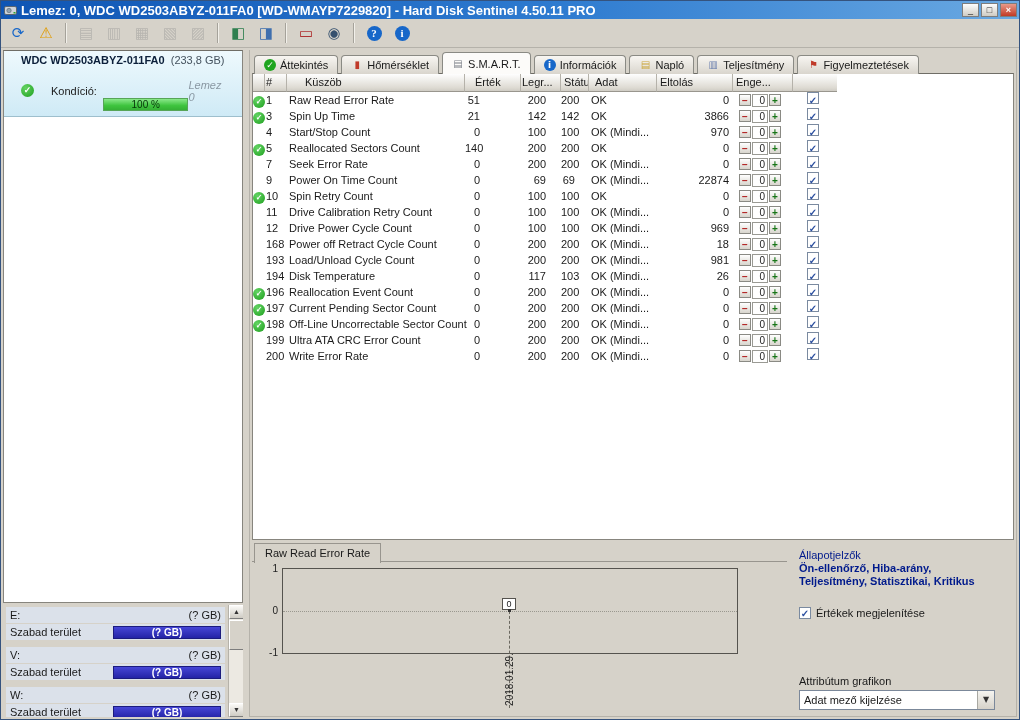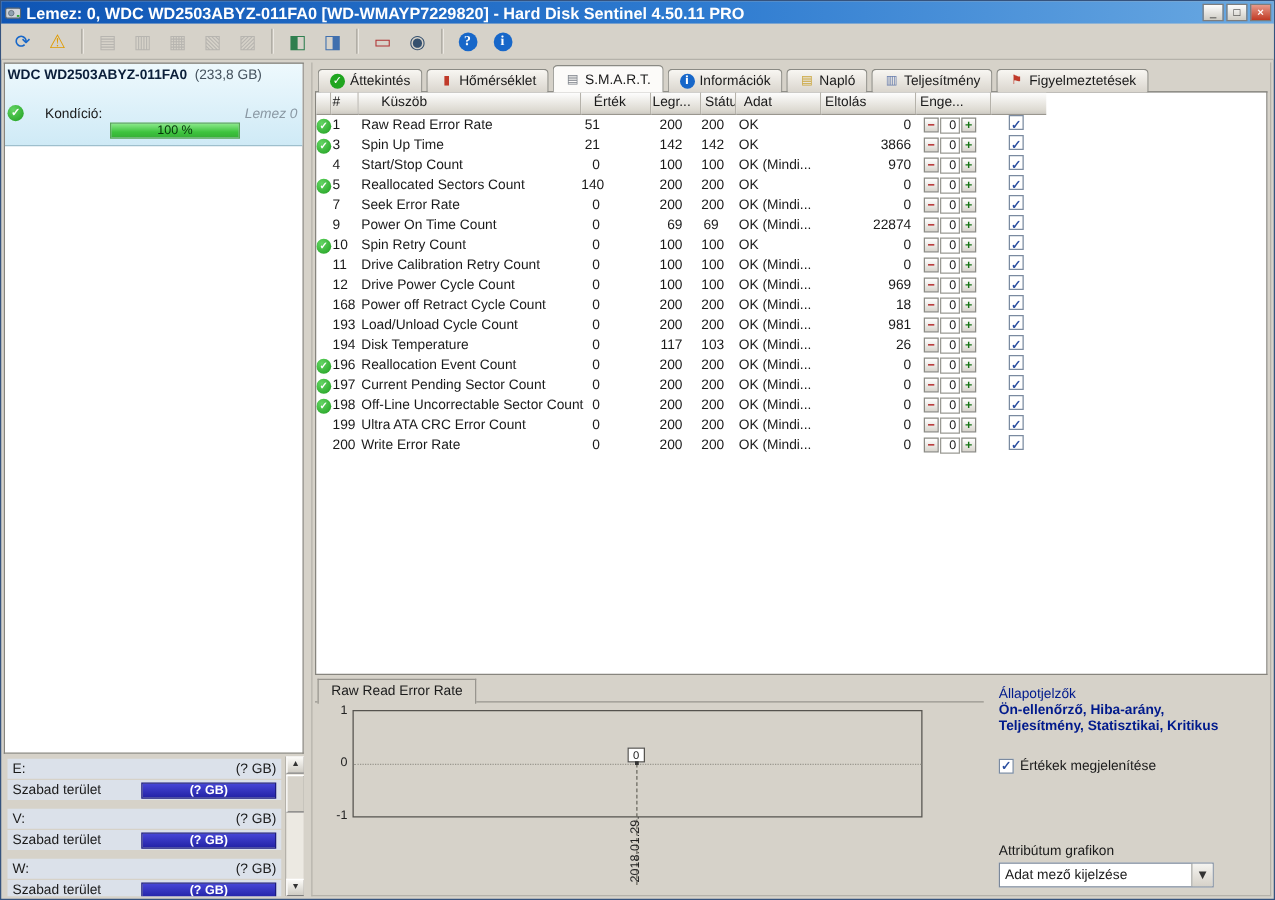--- a/index.html
+++ b/index.html
@@ -24,21 +24,21 @@
   .tool-glyph { font-family:"DejaVu Sans", sans-serif; font-size:15px; line-height:16px; }
   .tool-glyph.badge { width:15px; height:15px; border-radius:50%; color:#fff; font-size:11px; line-height:15px; text-align:center; font-weight:bold; font-family:"Liberation Serif", serif; }
   .tb-sep { width:2px; height:20px; border-left:1px solid #a5a29a; border-right:1px solid #f2f0ea; margin:0 4px; }
 
   
   .content { flex:1; display:flex; padding:2px; min-height:0; }
 
   
   .sidebar { width:240px; flex:0 0 240px; display:flex; flex-direction:column; min-height:0; }
   .disk-list { flex:1; background:#fff; border:1px solid #87857e; border-top-color:#6f6d66; overflow:hidden; }
-  .disk-item { background:linear-gradient(#eef9fd,#cfeaf6); border-bottom:1px solid #9ebfcd; padding:3px 2px 5px; }
+  .disk-item { background:linear-gradient(#eef9fd,#cfeaf6); border-bottom:1px solid #9ebfcd; padding:3px 17px 5px; }
   .disk-title { margin-bottom:4px; white-space:nowrap; overflow:hidden; }
   .disk-name { font-weight:bold; color:#0b1f3a; }
   .disk-size { color:#44525e; margin-left:3px; }
   .disk-row { display:flex; align-items:center; margin-top:3px; }
   .okbadge { display:inline-block; width:13px; height:13px; border-radius:50%; background:radial-gradient(circle at 35% 30%,#63d463,#1e9e1e); color:#fff; font-size:9px; line-height:13px; text-align:center; font-weight:bold; flex:0 0 13px; }
   .disk-row .spacer13 { width:13px; flex:0 0 13px; }
   .disk-lbl { width:52px; flex:0 0 52px; margin-left:17px; }
   .gbar { width:104px; height:13px; border:1px solid #57a557; background:linear-gradient(180deg,#8ae88a,#3ec43e 60%,#35b035),repeating-linear-gradient(90deg,transparent 0 6px,rgba(255,255,255,.4) 6px 7px); background-blend-mode:multiply; text-align:center; font-size:10px; line-height:12px; color:#06350a;margin-top:28px; }
   .disk-index { margin-left:auto; font-style:italic; color:#8a98a3; padding-right:2px; }
 
@@ -109,21 +109,21 @@
   .ptdot { position:absolute; left:256px; top:47px; width:3px; height:3px; background:#333; }
   .xdate { position:absolute; left:222px; top:112px; width:70px; transform:rotate(-90deg); transform-origin:center; font-size:10px; text-align:center; color:#222; white-space:nowrap; }
 
   
   .side-info { flex:1; padding:6px 4px 4px 12px; display:flex; flex-direction:column; min-width:0; }
   .navy { color:#001a8c; margin-top:1px; white-space:nowrap; }
   .navy.bold { font-weight:bold; }
   .cbx-row { display:flex; align-items:center; gap:5px; margin-top:20px; }
   .flexspace { flex:1; }
   .attr-label { margin-bottom:3px; }
-  .dropdown { width:172px; height:20px; background:#fff; border:1px solid #7b889a; display:flex; align-items:center; padding-left:4px; }
+  .dropdown { width:196px; height:20px; background:#fff; border:1px solid #7b889a; display:flex; align-items:center; padding-left:4px; }
   .dd-btn { margin-left:auto; width:17px; height:18px; background:linear-gradient(#f5f4f0,#d6d2c9); border-left:1px solid #a8a8a2; text-align:center; font-size:8px; line-height:18px; color:#333; font-family:"DejaVu Sans", sans-serif; }
 
   
   .statusbar { height:18px; flex:0 0 18px; background:#d6d2c9; border-top:1px solid #fff; box-shadow:0 -2px 0 #b5b2aa; font-size:11px; line-height:17px; padding-left:4px; }
 </style>
 </head>
 <body>
 
 <div class="window">
 

